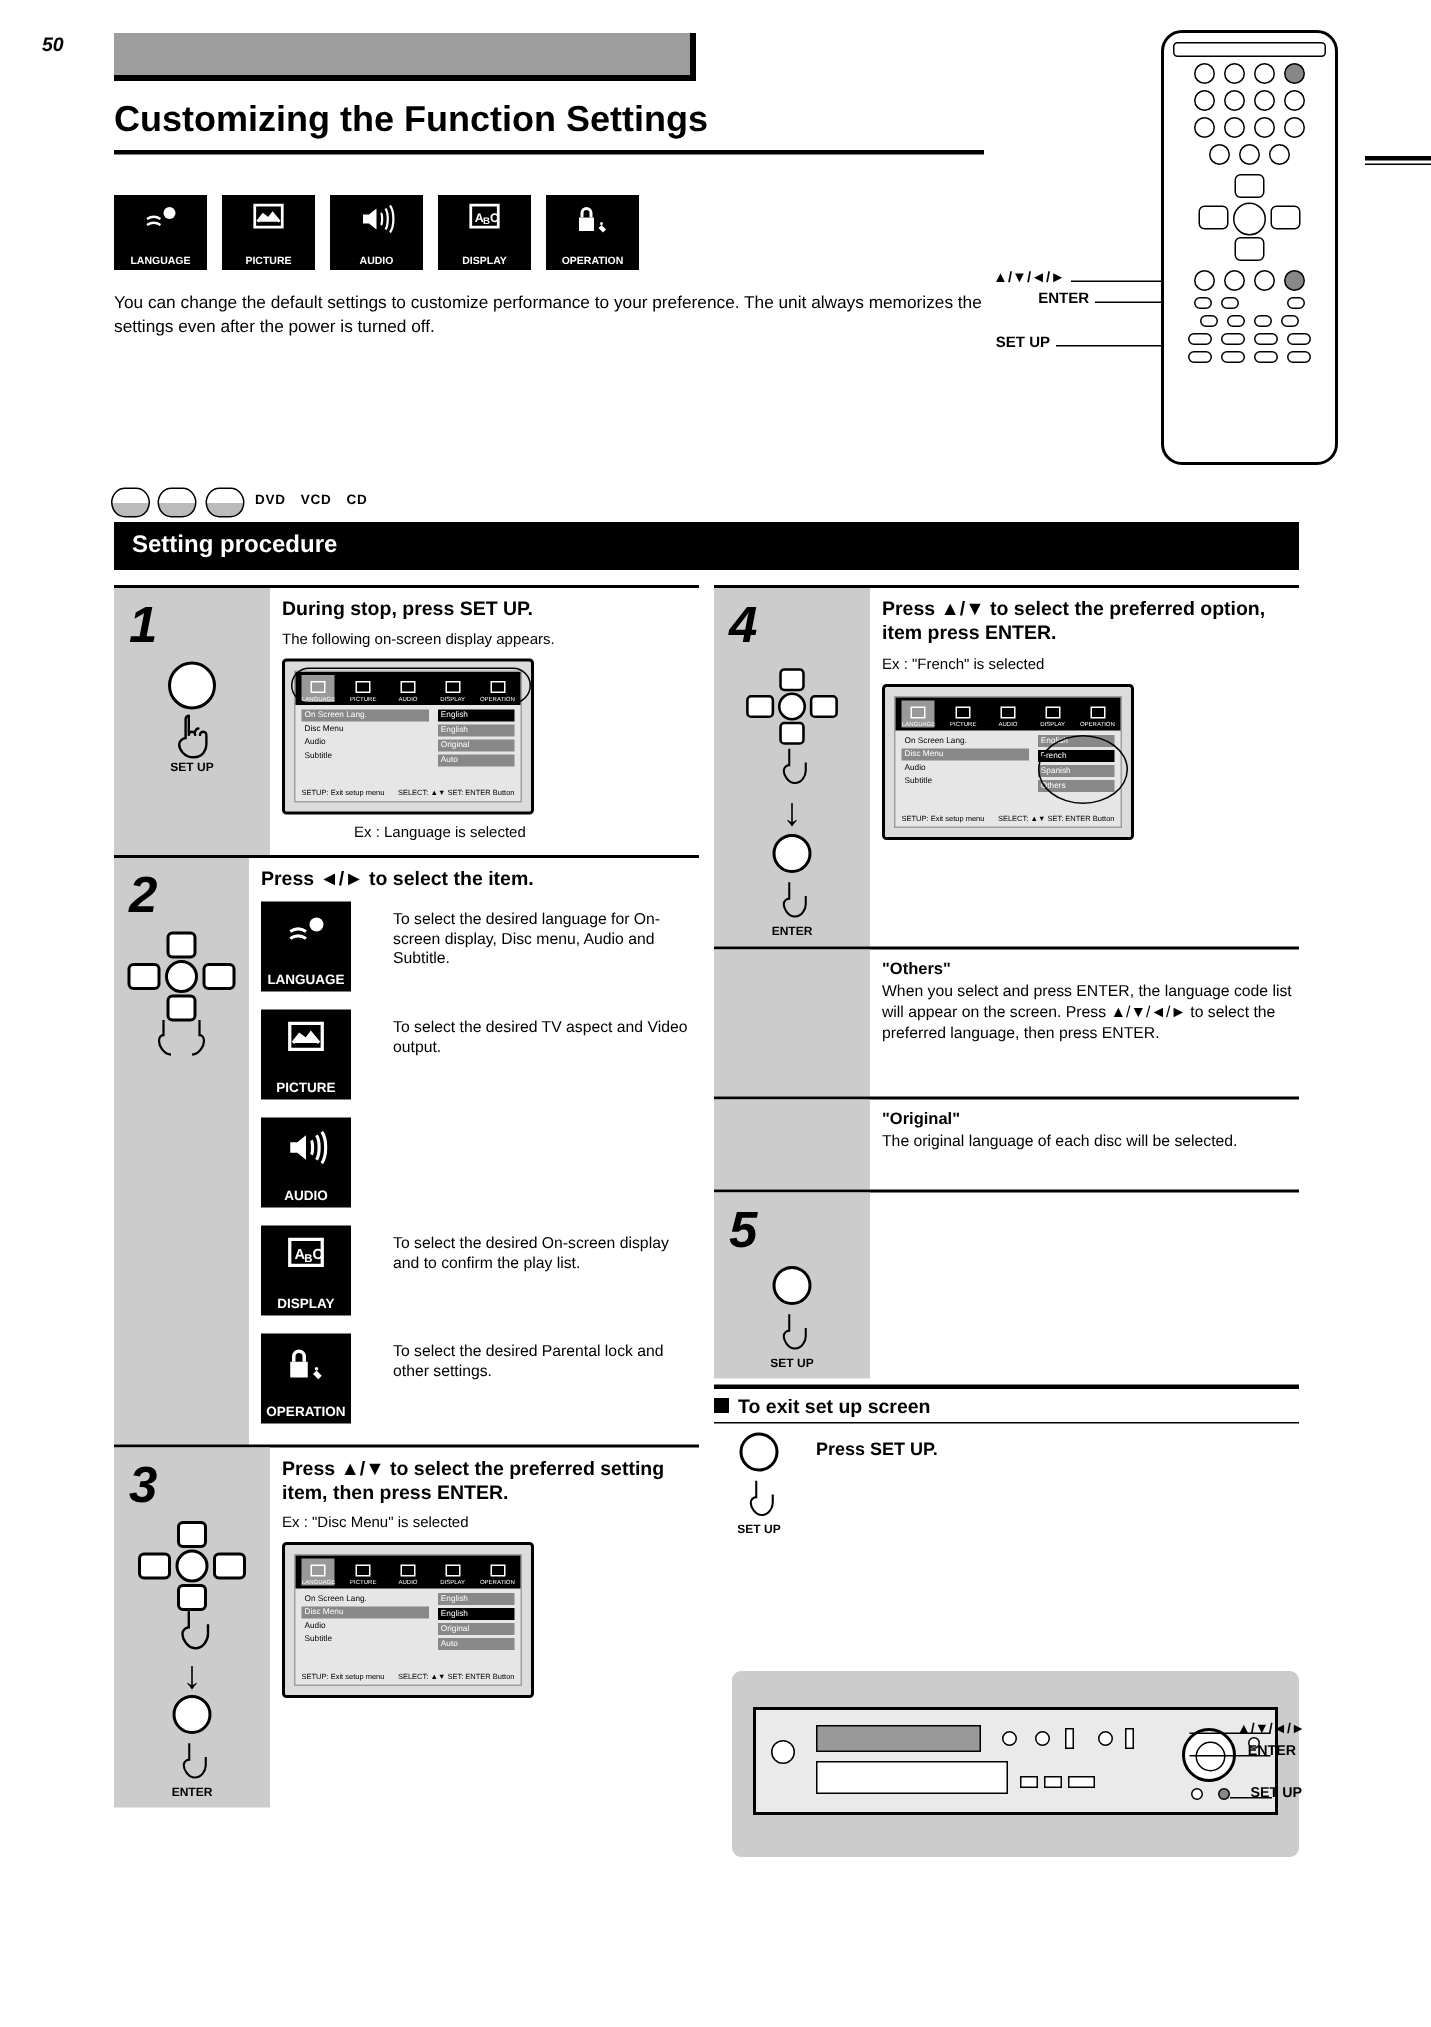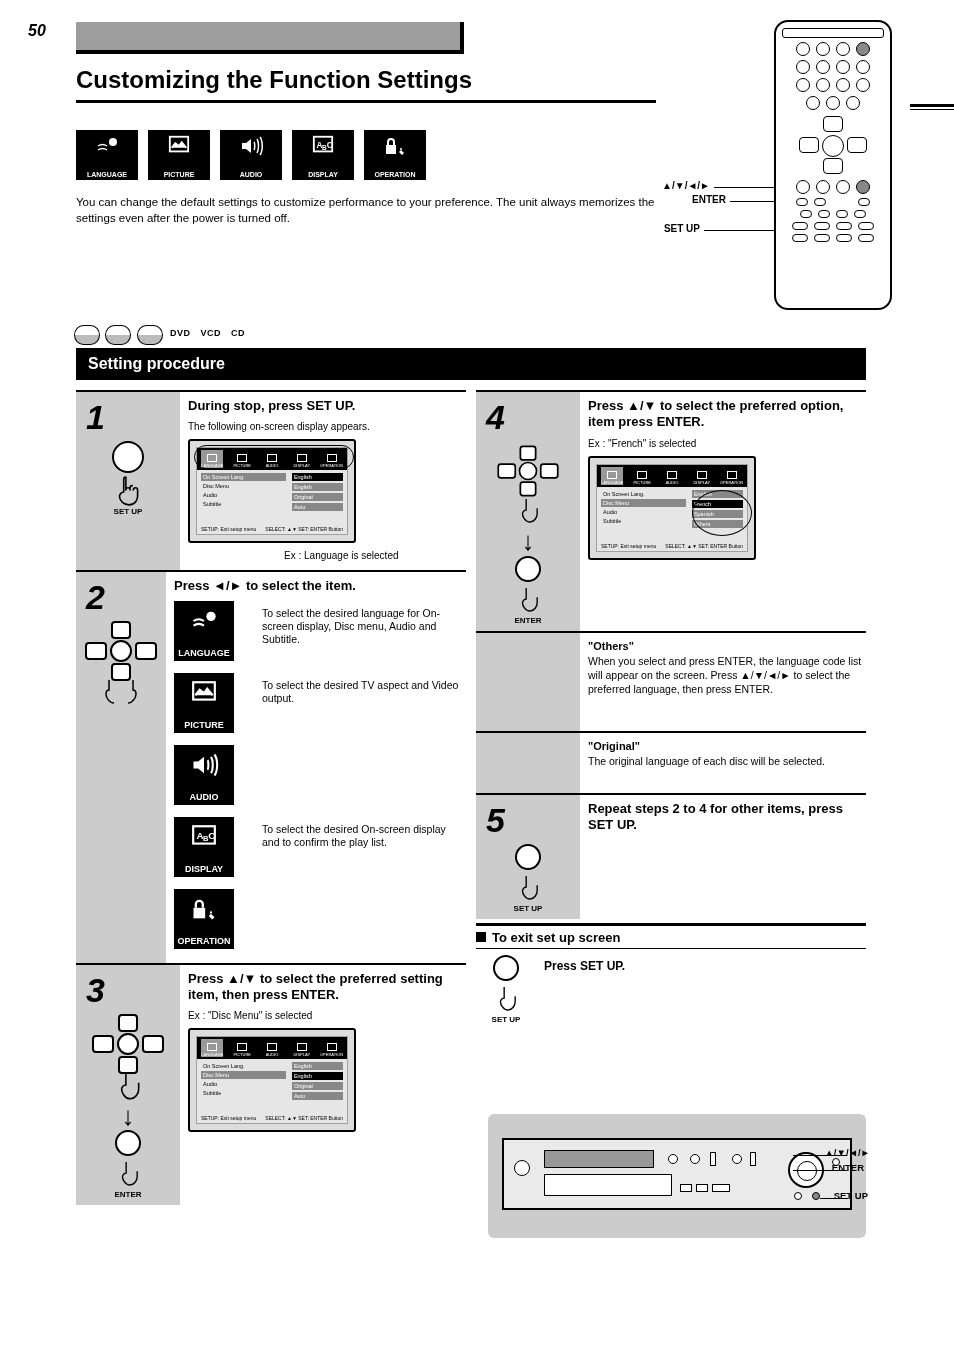--- a/index.html
+++ b/index.html
@@ -29,21 +29,21 @@
   }
   .header-underline {
     position: absolute;
     left: 76px; top: 100px;
     width: 580px;
     border-top: 3px solid #000;
   }
   .page-number {
     position: absolute;
     left: 28px; top: 22px;
-    font-size: 16px;
+    font-size: 13px;
     font-weight: bold;
     font-style: italic;
     text-align: center;
   }
   
   .icon-row {
     position: absolute;
     left: 76px; top: 130px;
     display: flex;
     gap: 10px;
@@ -631,21 +631,21 @@
               <div class="tv-opt">Original</div>
               <div class="tv-opt">Auto</div>
             </div>
             <div class="tv-hint">
                 <span>SETUP: Exit setup menu</span>
                 <span>SELECT: ▲▼   SET: ENTER Button</span>
               </div>
           </div>
           <div class="tv-circle" style="left:4px; top:4px; width:160px; height:24px; border-radius: 12px;"></div>
         </div>
-        <div class="step-sub" style="margin-left:96px">Ex : Language is selected</div>
+        <div class="step-sub" style="margin-left:48px">Ex : Language is selected</div>
       </div>
     </div>
 
     <div class="step-block">
       <div class="step-left">
         <div class="step-num">2</div>
         <div class="dpad">
           <div class="arm up"></div>
             <div class="arm down"></div>
           <div class="arm left" style="background:#fff"></div>
@@ -704,20 +704,21 @@
         <div class="icon-row-inline">
           <div class="big-icon">
             <span class="g"><svg viewBox="0 0 24 24" width="28" height="28" fill="white">
                   <rect x="3" y="11" width="10" height="9"></rect>
                   <path d="M5 11V8a3 3 0 016 0v3" stroke="white" fill="none" stroke-width="2"></path>
                   <circle cx="18" cy="15" r="1"></circle>
                   <path d="M18 16l3 3-2 2-3-3"></path>
                 </svg></span>
             <span>OPERATION</span>
           </div>
+          <div class="icon-desc">To select the desired Parental lock and other settings.</div>
         </div>
       </div>
     </div>
 
     <div class="step-block" style="min-height:230px">
       <div class="step-left">
         <div class="step-num">3</div>
         <div class="dpad">
           <div class="arm up"></div>
             <div class="arm down"></div>
@@ -887,23 +888,20 @@
       <div class="step-left" style="min-height:100px">
         <div class="step-num">5</div>
         <div class="press-circle tiny"></div>
         <div class="press-hand" style="width:22px">
           <svg viewBox="0 0 24 30">
               <path d="M10 2v12c-2 0-4 2-4 4 0 3 3 9 8 9s8-5 8-9v-6" fill="none" stroke="#000" stroke-width="1.5"></path>
             </svg>
         </div>
         <div class="small-caption">SET UP</div>
       </div>
-      <div class="step-right">
-        <div class="step-title">Repeat steps 2 to 4 for other items, press SET UP.</div>
-      </div>
     </div>
 
     <div class="sub-header">
       <div class="sub-header-title">
         <span class="sq"></span>
         <span>To exit set up screen</span>
       </div>
       <div class="thin-hr"></div>
       <div class="exit-block">
         <div class="exit-left">

